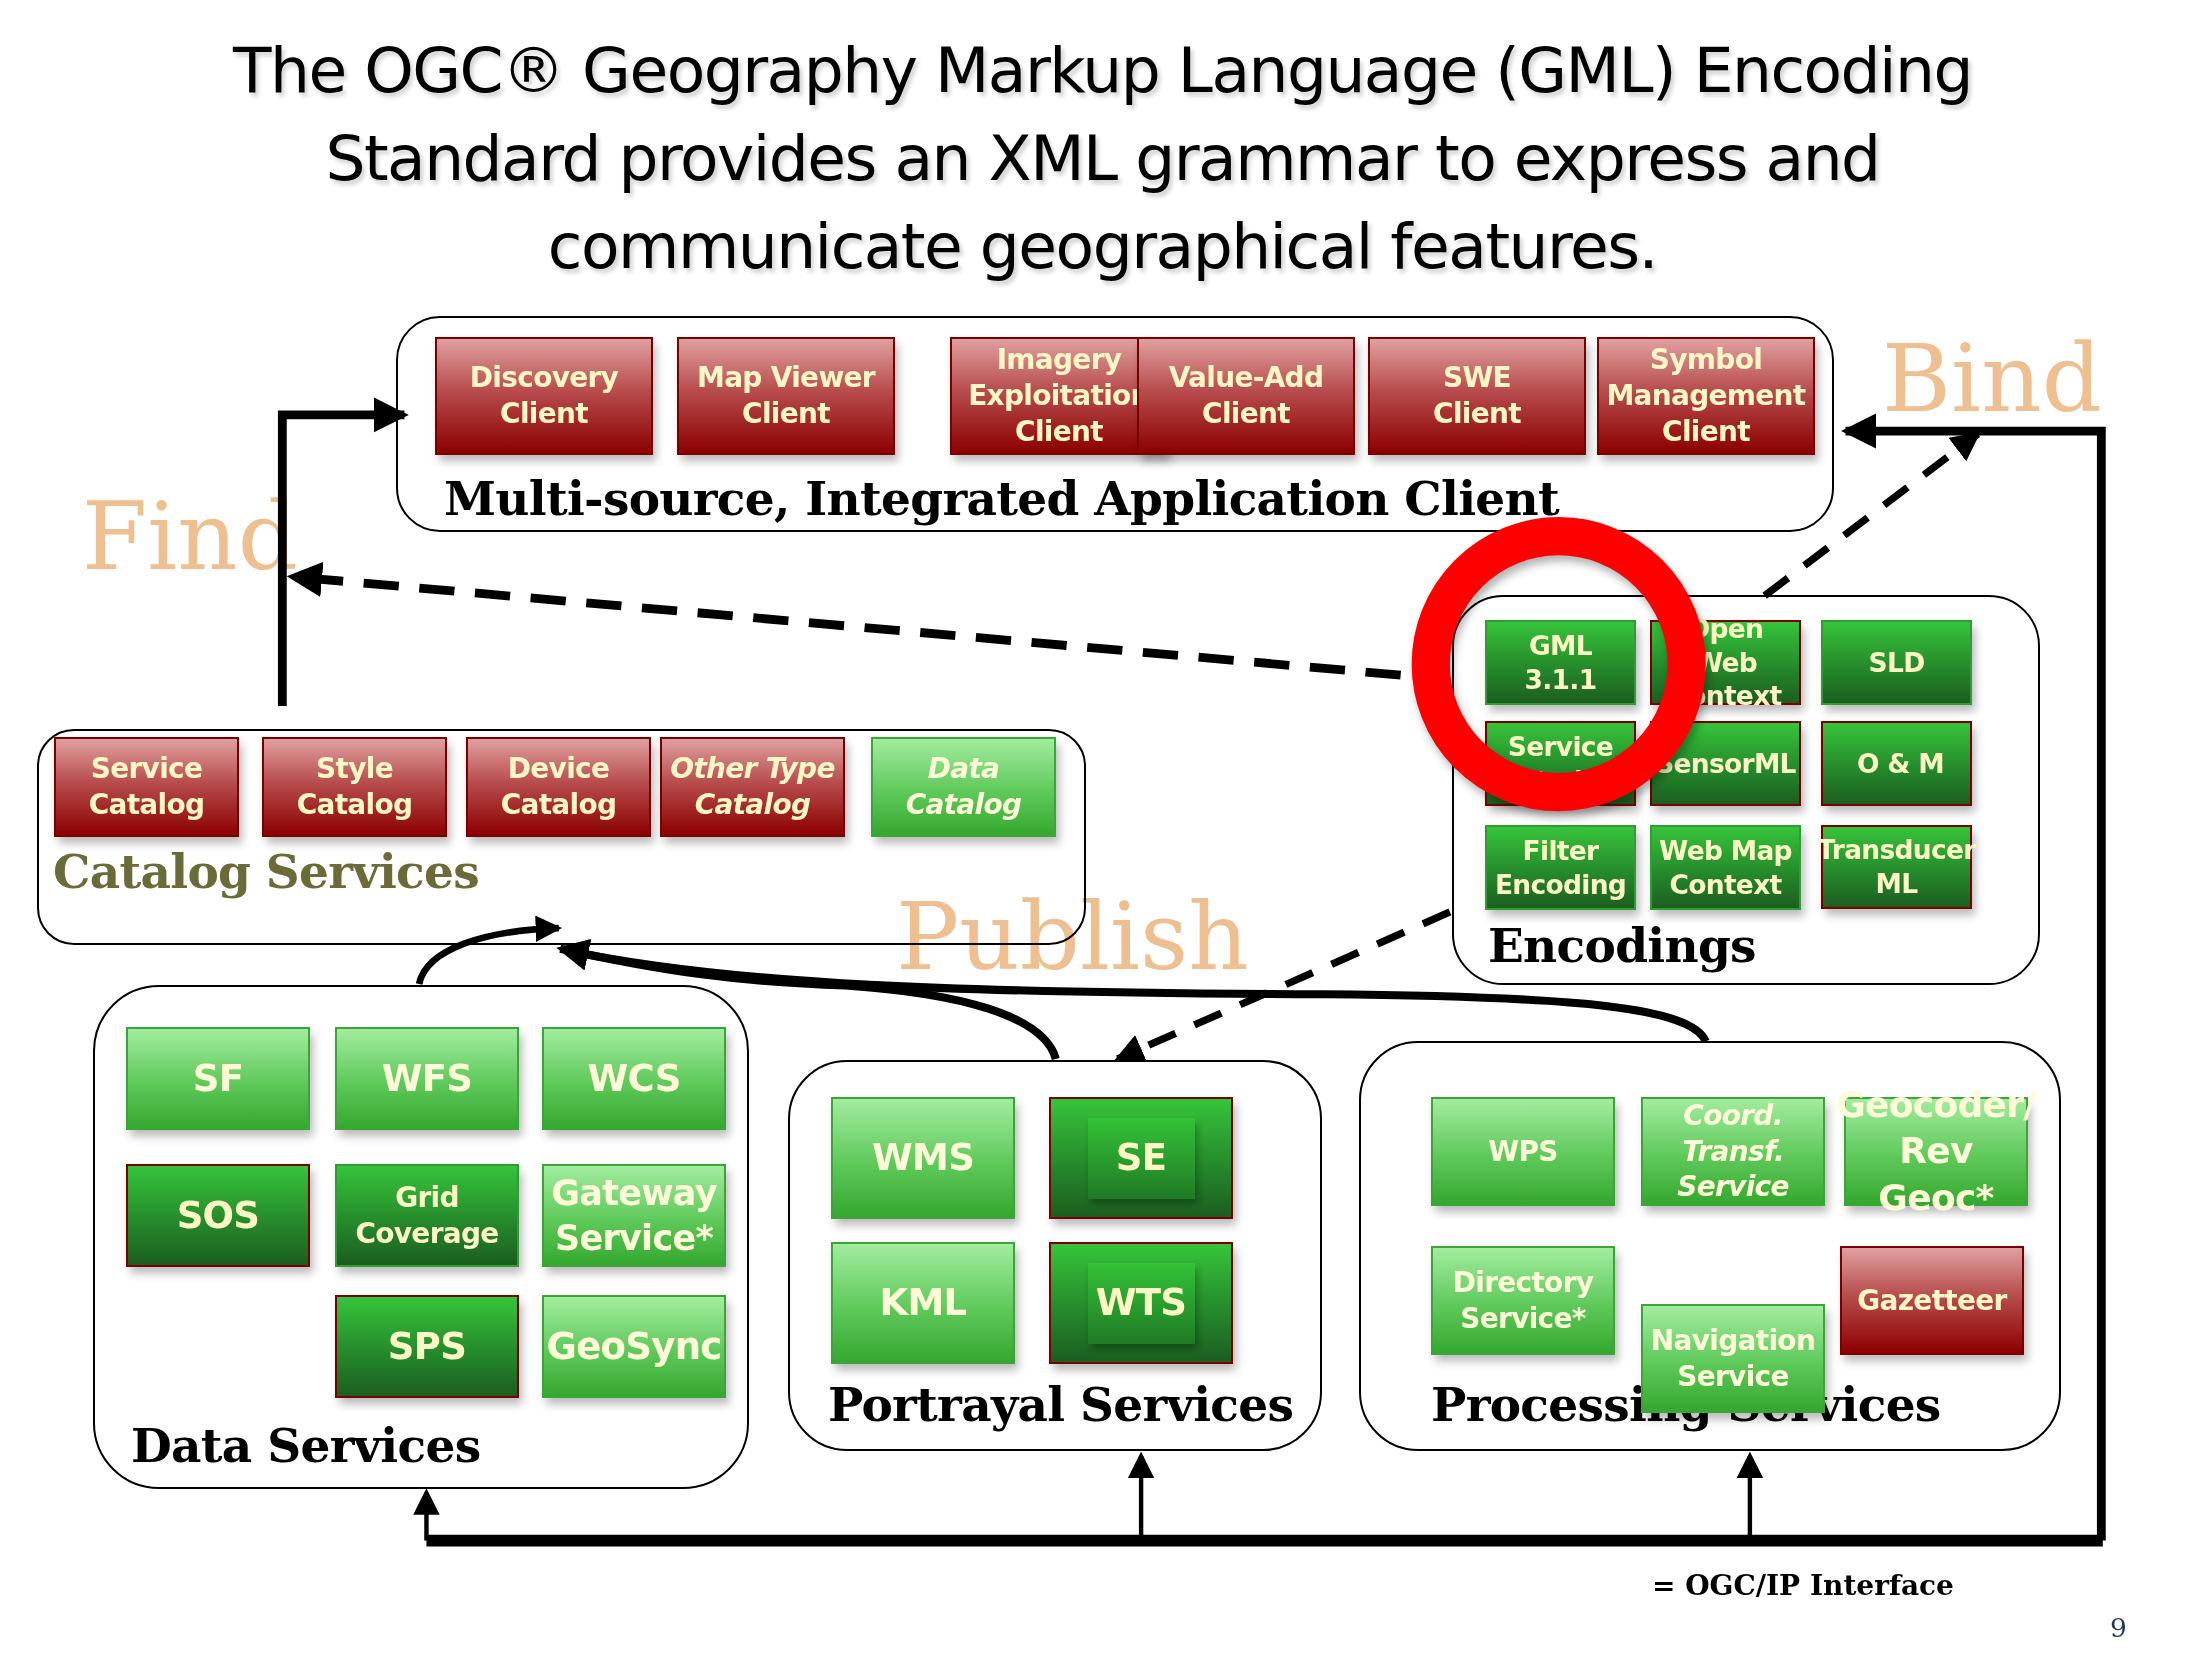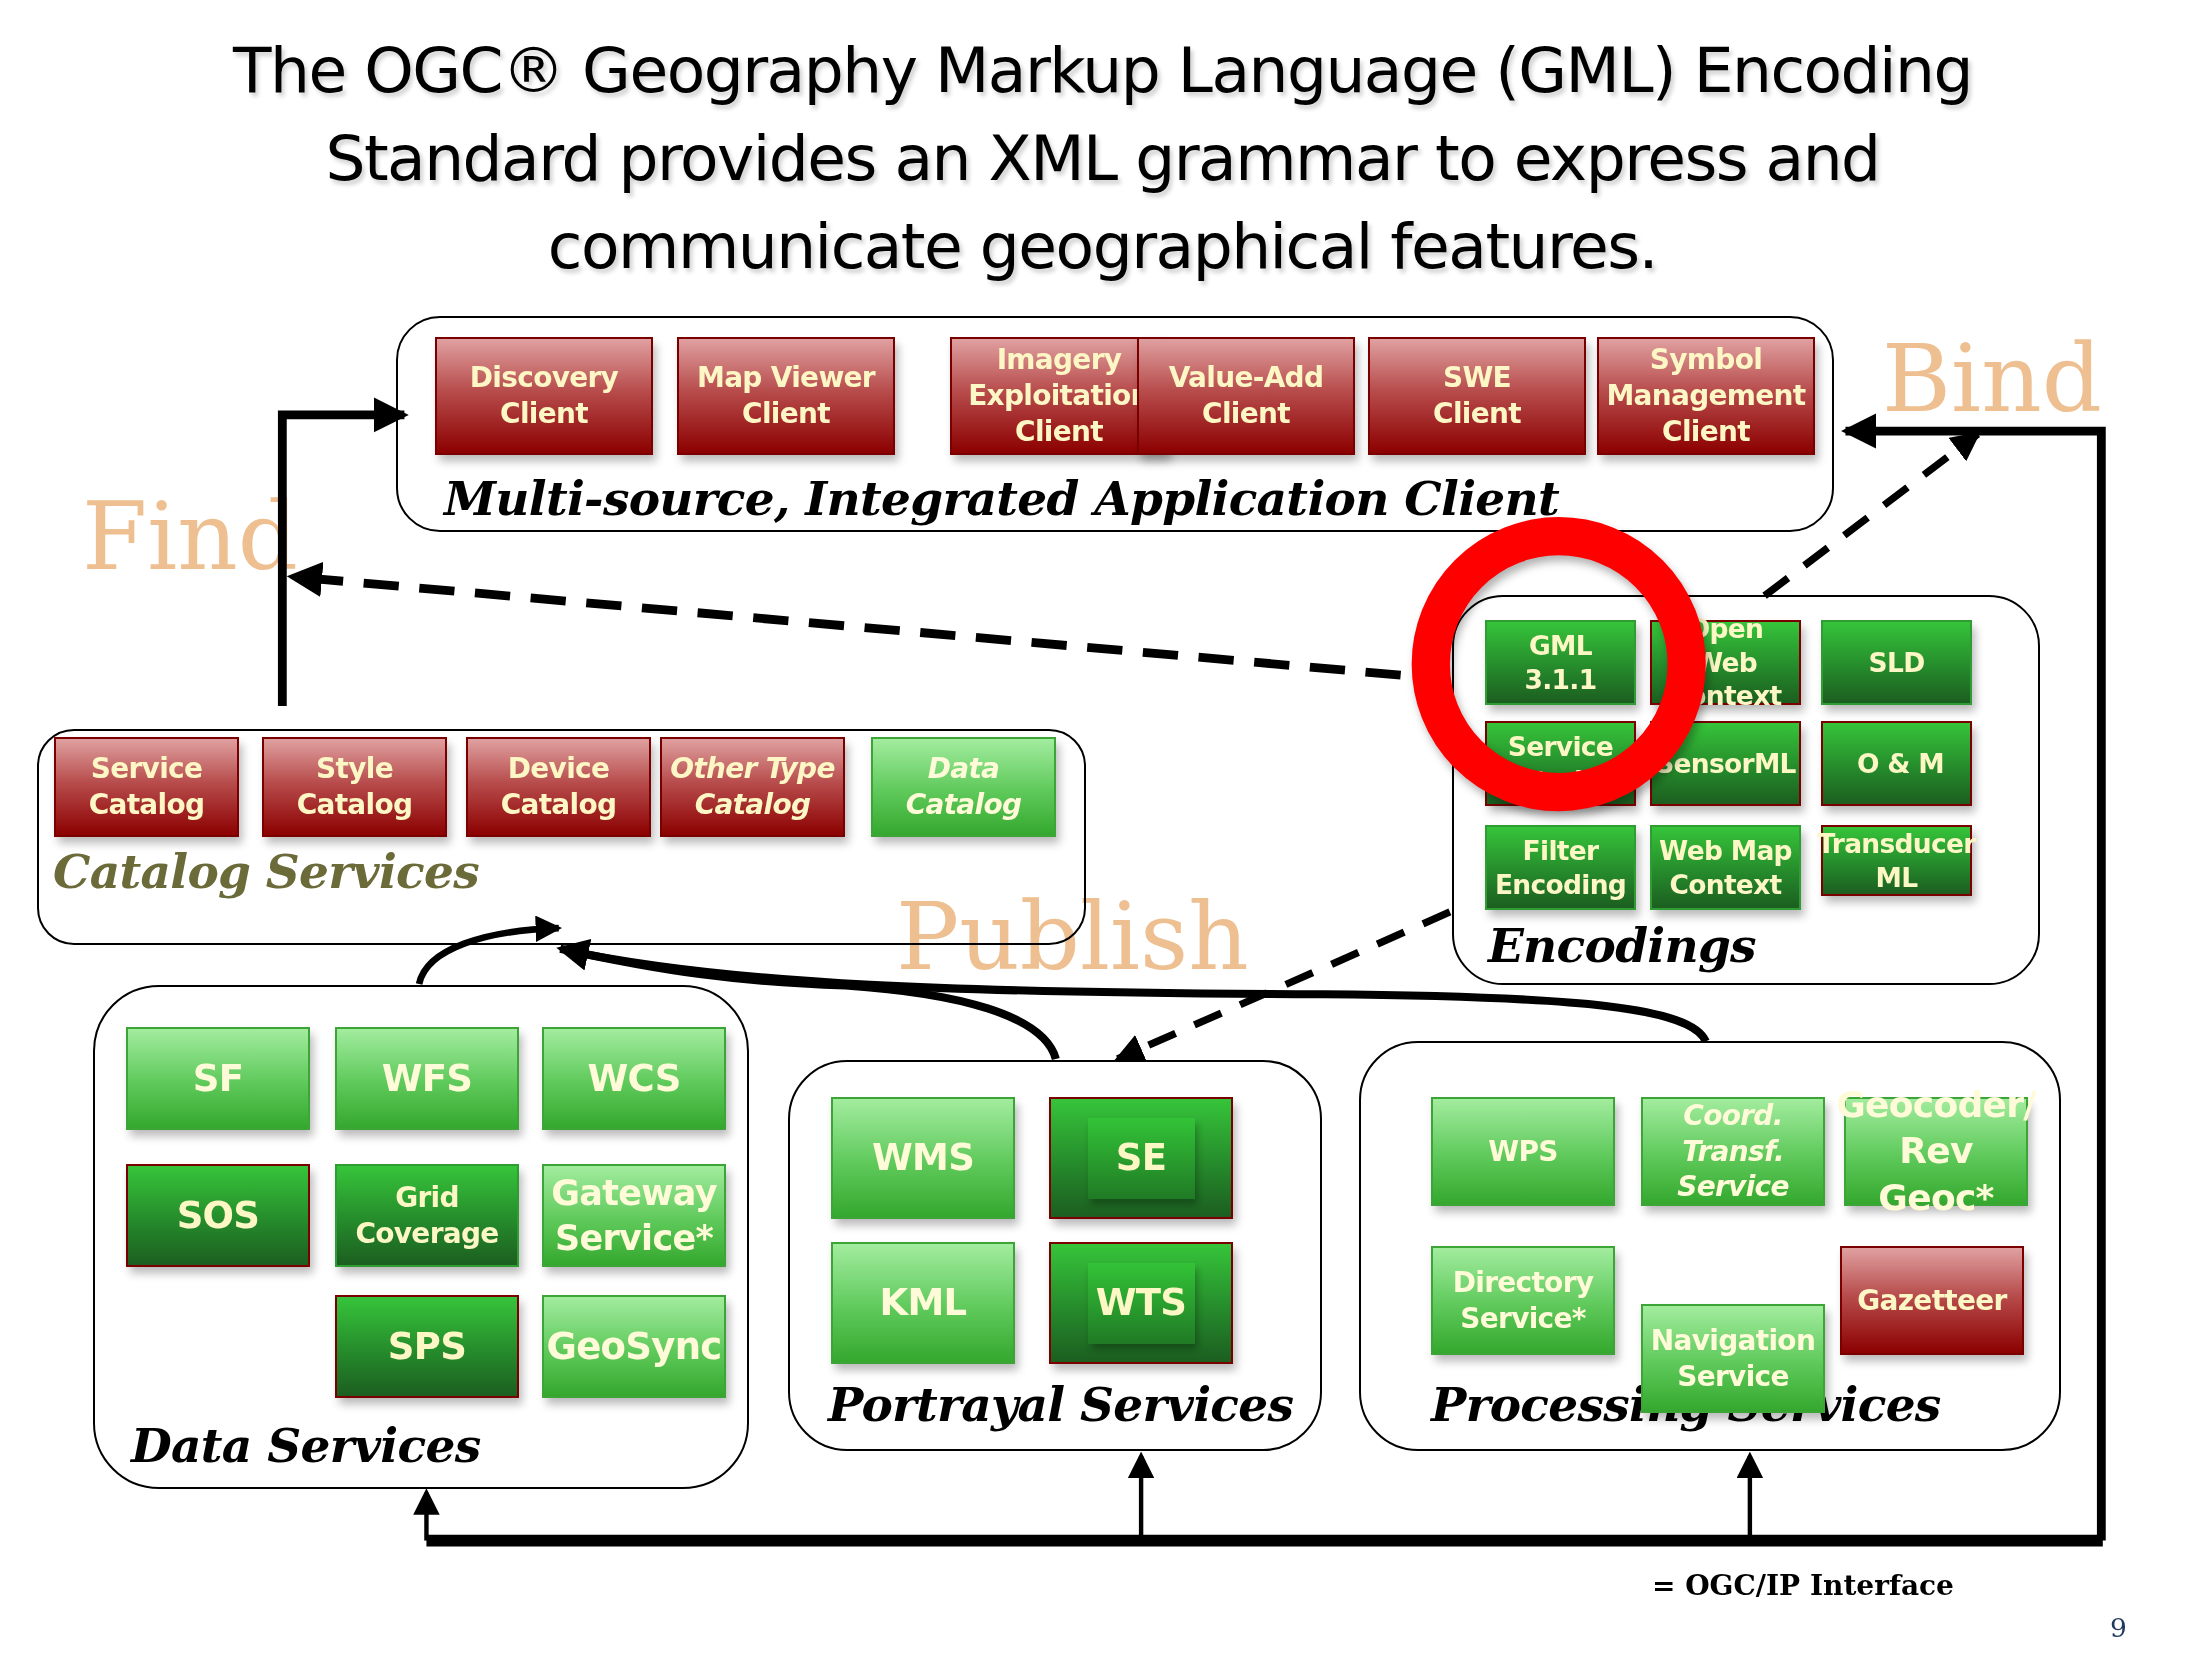--- a/index.html
+++ b/index.html
@@ -1,19 +1,19 @@
 <!DOCTYPE html>
 <html style="font-size:11.8px"><head>
 <meta charset="utf-8">
 <style>
   html, body { margin:0; padding:0; background:#ffffff; }
   body { width:2205px; height:1654px; position:relative; overflow:hidden; font-family:"DejaVu Sans", sans-serif; }
   .title { position:absolute; left:0; width:2205px; text-align:center; font-family:"DejaVu Sans", sans-serif; font-size:63px; color:#000; letter-spacing:-1.5px; text-shadow:2.9px 4.4px 4.4px rgba(0,0,0,0.18); line-height:88px; }
   .group { position:absolute; border:2.2px solid #000; border-radius:51px; background:transparent; box-sizing:border-box; }
-  .group-label { position:absolute; font-family:"DejaVu Serif", serif; font-weight:bold; color:#000; white-space:nowrap; letter-spacing:-0.7px;font-style:italic; }
+  .group-label { position:absolute; font-family:"DejaVu Serif", serif; font-weight:bold; color:#000; white-space:nowrap; letter-spacing:-0.7px; }
   .box { position:absolute; box-sizing:border-box; display:flex; align-items:center; justify-content:center; text-align:center; font-family:"DejaVu Sans", sans-serif; font-weight:bold; color:#fdf7c6; line-height:1.28; box-shadow:4.4px 7.4px 8.8px rgba(0,0,0,0.28); white-space:pre-line; letter-spacing:-0.7px; }
   .red { background:linear-gradient(#e0a0a0, #b84d4d 45%, #8c0000); border:2.2px solid #7a0000; }
   .lgreen { background:linear-gradient(#a2ec9e, #5ec95a 55%, #34a82e); border:2.2px solid #3da437; color:#fffbd8; }
   .dgreen { background:linear-gradient(#36c43a, #24862a 60%, #1c5e20); border:2.2px solid #2f9c34; }
   .dgreen.iface { border:2.9px solid #7a0000; }
   .italic { font-style:italic; }
   .inner { display:flex; align-items:center; justify-content:center; background:linear-gradient(#33c337, #207a25); box-shadow:2.9px 5.9px 7.4px rgba(0,0,0,0.3); }
   .verb { position:absolute; font-family:"DejaVu Serif", serif; color:#eebf90; white-space:nowrap; }
   svg.overlay { position:absolute; left:0; top:0; }
   .legend { position:absolute; font-family:"DejaVu Serif", serif; font-weight:bold; font-size:28px; color:#000; white-space:nowrap; }
@@ -79,21 +79,21 @@
 Context</span></div>
     <div class="box dgreen" style="left: 1821px; top: 620px; width: 151px; height: 85px; font-size: 26.5px;"><span>SLD</span></div>
     <div class="box dgreen iface" style="left: 1485px; top: 721px; width: 151px; height: 85px; font-size: 26.5px;"><span>Service
 Metadata</span></div>
     <div class="box dgreen iface" style="left: 1650px; top: 721px; width: 151px; height: 85px; font-size: 26.5px;"><span>SensorML</span></div>
     <div class="box dgreen iface" style="left: 1821px; top: 721px; width: 151px; height: 85px; font-size: 26.5px; padding-left: 8px;"><span>O &amp; M</span></div>
     <div class="box dgreen" style="left: 1485px; top: 825px; width: 151px; height: 85px; font-size: 26.5px;"><span>Filter
 Encoding</span></div>
     <div class="box dgreen" style="left: 1650px; top: 825px; width: 151px; height: 85px; font-size: 26.5px;"><span>Web Map
 Context</span></div>
-    <div class="box dgreen iface" style="left: 1821px; top: 825px; width: 151px; height: 71px; font-size: 26.5px;"><span>Transducer
+    <div class="box dgreen iface" style="left: 1821px; top: 825px; width: 151px; height: 84px; font-size: 26.5px;"><span>Transducer
 ML</span></div>
     <div class="box lgreen" style="left: 126px; top: 1027px; width: 184px; height: 103px; font-size: 37px;"><span>SF</span></div>
     <div class="box lgreen" style="left: 335px; top: 1027px; width: 184px; height: 103px; font-size: 37px;"><span>WFS</span></div>
     <div class="box lgreen" style="left: 542px; top: 1027px; width: 184px; height: 103px; font-size: 37px;"><span>WCS</span></div>
     <div class="box dgreen iface" style="left: 126px; top: 1164px; width: 184px; height: 103px; font-size: 37px;"><span>SOS</span></div>
     <div class="box dgreen" style="left: 335px; top: 1164px; width: 184px; height: 103px; font-size: 28px;"><span>Grid
 Coverage</span></div>
     <div class="box lgreen" style="left: 542px; top: 1164px; width: 184px; height: 103px; font-size: 35px;"><span>Gateway
 Service*</span></div>
     <div class="box dgreen iface" style="left: 335px; top: 1295px; width: 184px; height: 103px; font-size: 37px;"><span>SPS</span></div>

